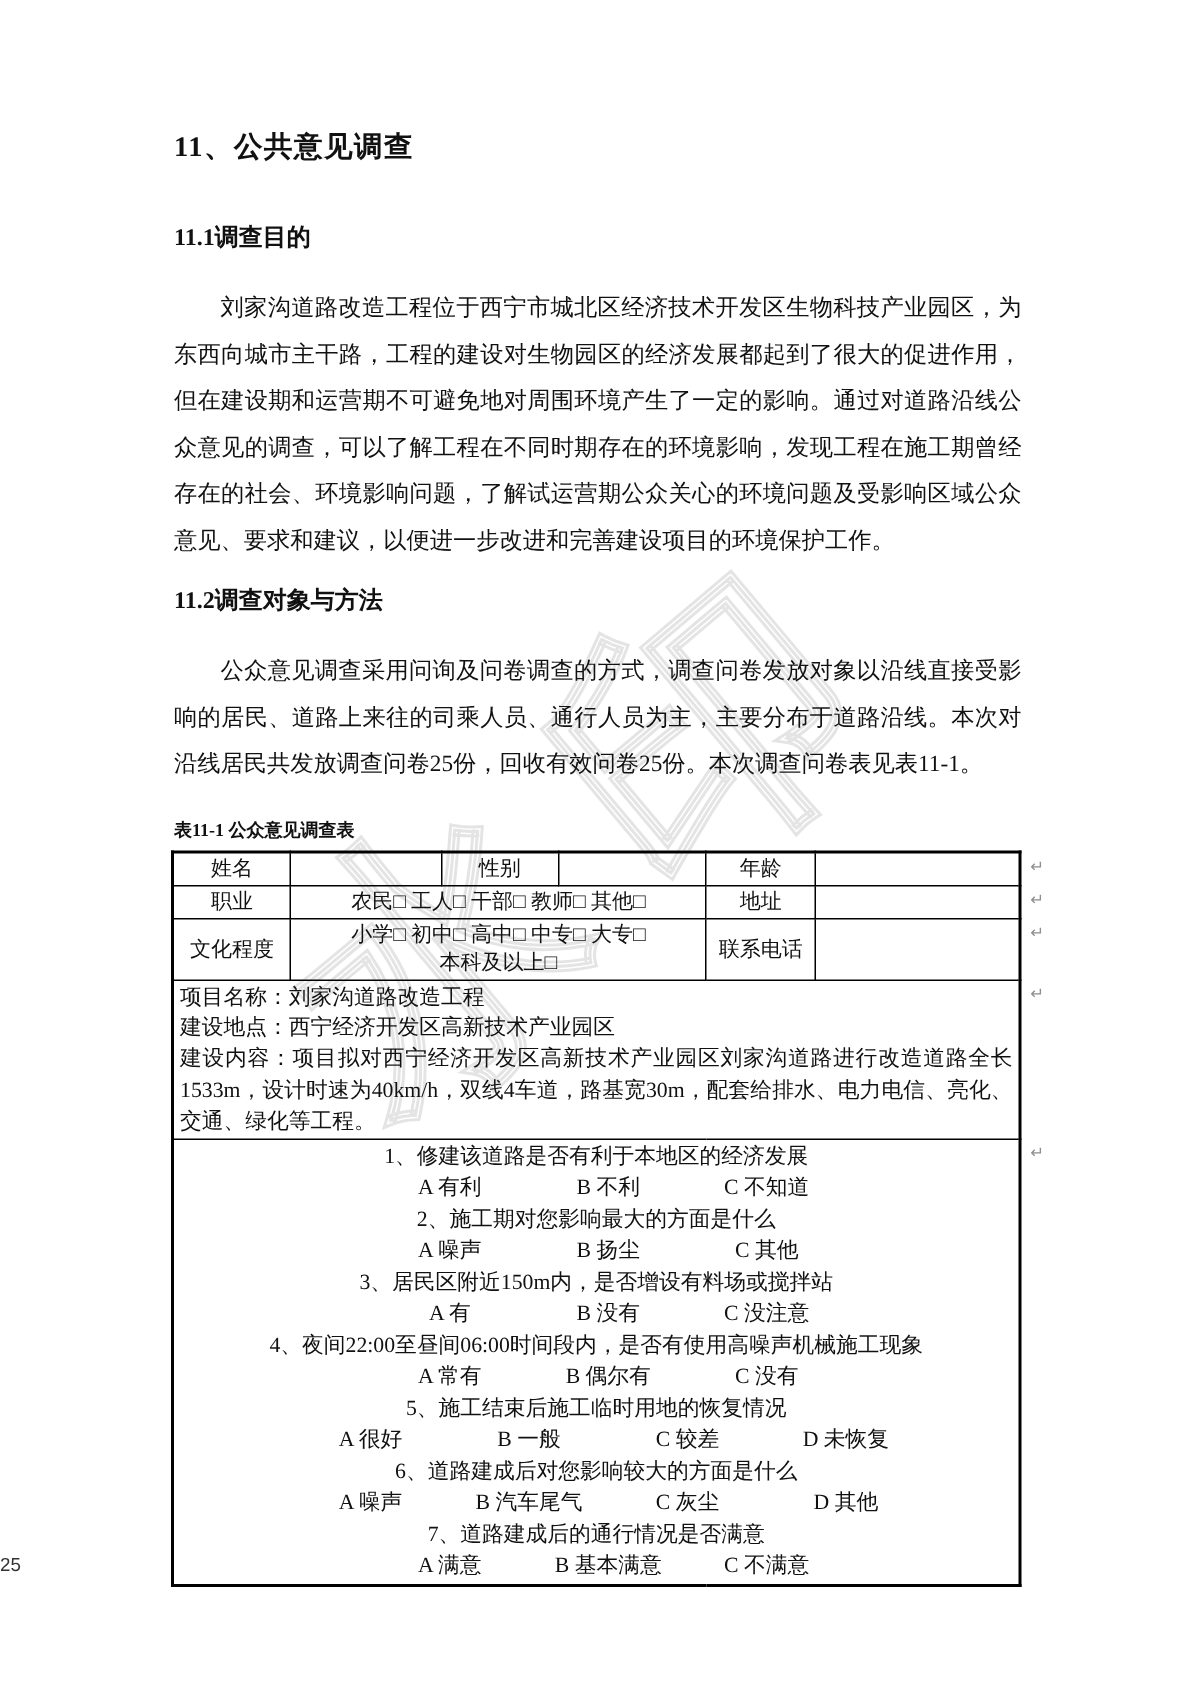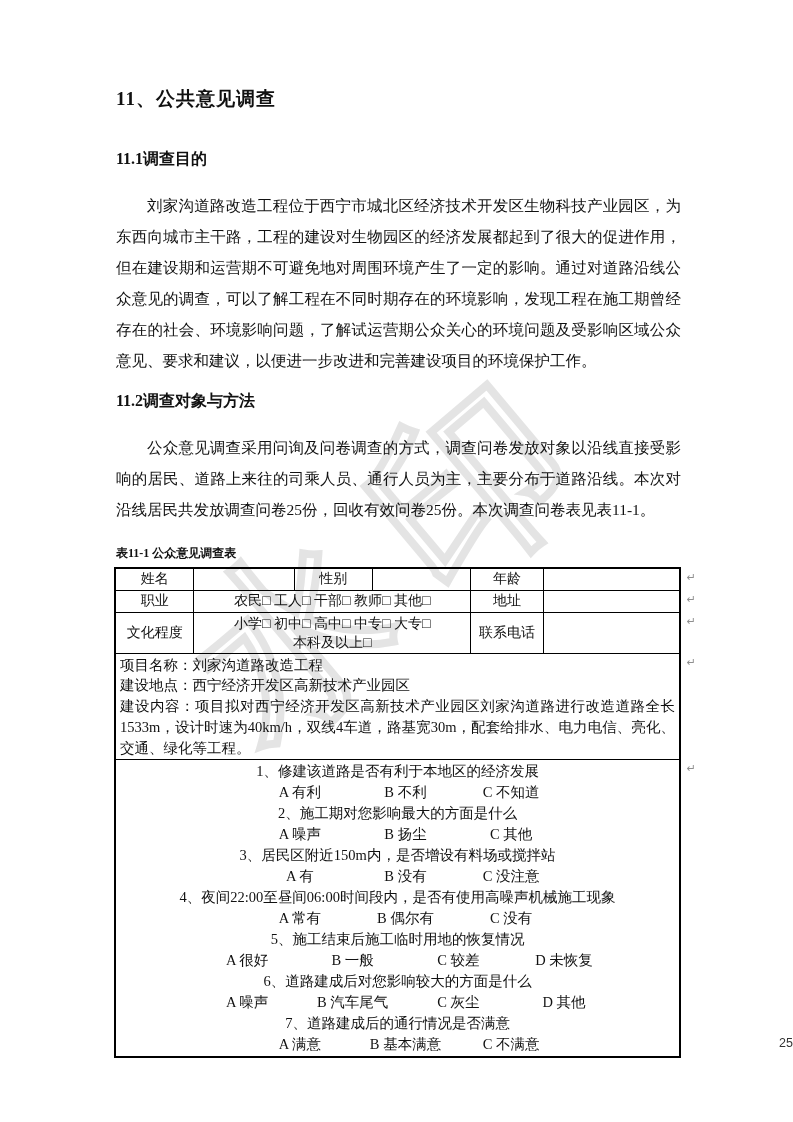--- a/index.html
+++ b/index.html
@@ -67,21 +67,21 @@
   .pmark {
     position:absolute;
     right:-17px; top:3px;
     font-size:11px; color:#8f8f8f;
     font-family:"DejaVu Sans",sans-serif;
     line-height:11px;
   }
   .page-number {
     position:absolute;
     left:0; right:0; top:1036px;
-    text-align:right;
+    text-align:left;
     font-size:12.5px; color:#333;
     font-family:"Liberation Sans","DejaVu Sans",sans-serif;
     z-index:1;
   }
 </style>
 </head>
 <body>
 
 <div class="page">
 

